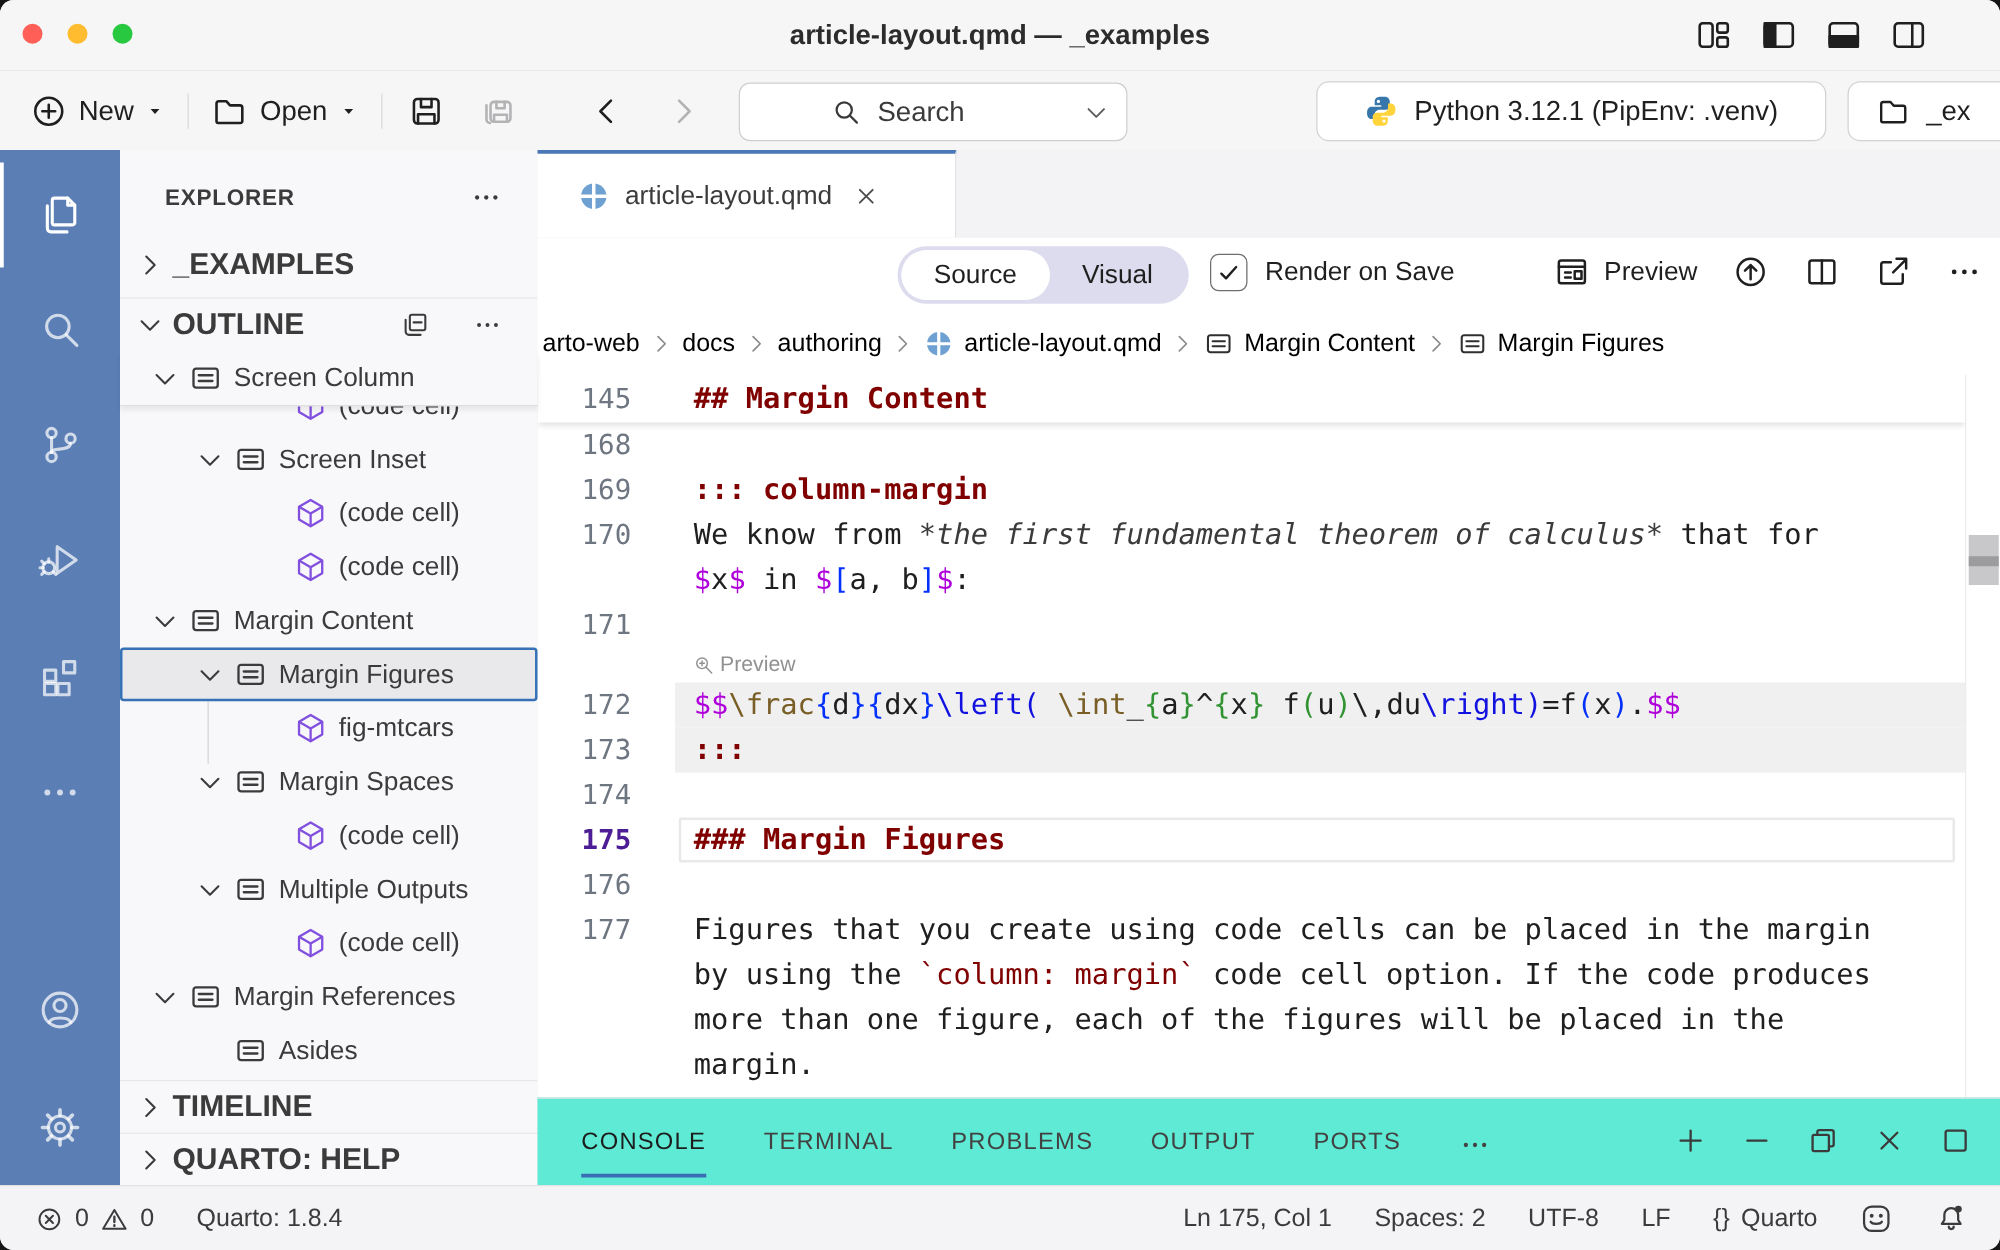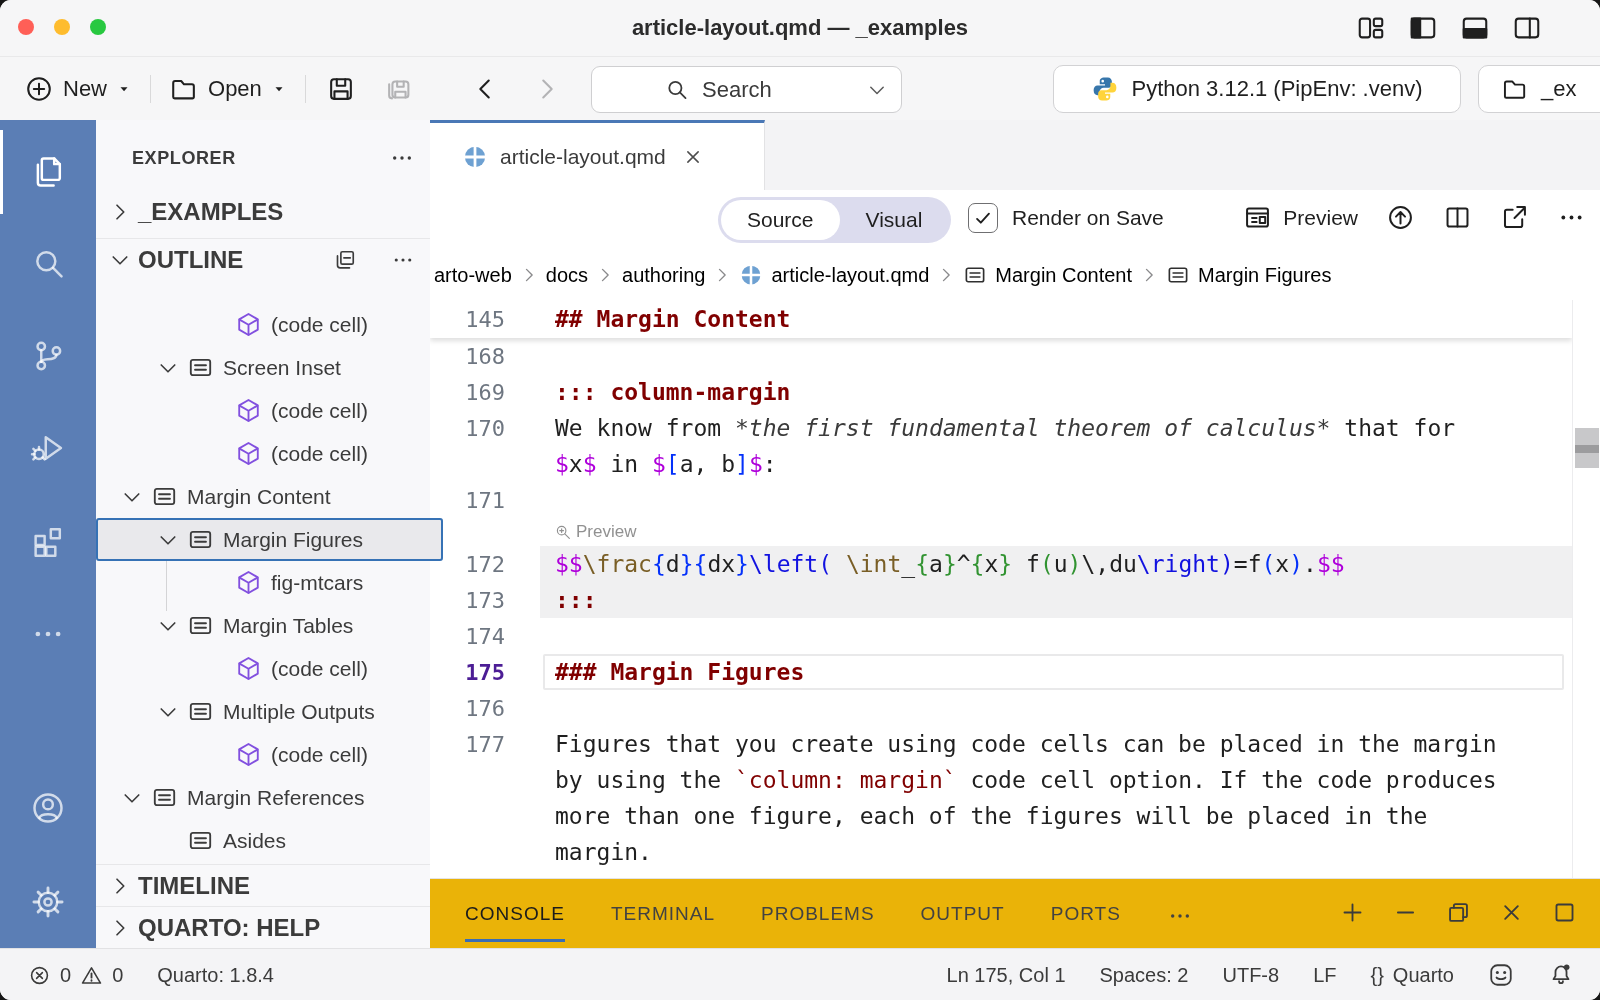--- a/index.html
+++ b/index.html
@@ -40,21 +40,21 @@
 
   
   .activitybar{position:absolute;left:0;top:120px;width:96px;height:828px;background:#5b7eb5;}
   .ab-item{position:absolute;left:0;width:96px;height:92px;display:flex;align-items:center;justify-content:center;
     color:rgba(255,255,255,.72);}
   .ab-item.active{color:#fff;}
   .ab-item.active::before{content:"";position:absolute;left:0;top:4px;bottom:4px;width:3px;background:#fff;}
   .ab-item .ic{width:36px;height:36px;}
 
   
-  .sidebar{position:absolute;left:96px;top:120px;width:334px;height:828px;background:#f8f8fa;border-right:1px solid #e4e4e6;padding-left:13px;}
+  .sidebar{position:absolute;left:96px;top:120px;width:334px;height:828px;background:#f8f8fa;border-right:1px solid #e4e4e6;}
   .sb-header{position:absolute;left:0;right:0;top:18px;height:40px;display:flex;align-items:center;}
   .sb-title{font-size:18px;font-weight:700;letter-spacing:.6px;color:#3b3b3b;margin-left:36px;}
   .sb-actions{position:absolute;right:28px;display:flex;gap:22px;color:#3b3b3b;}
   .sb-actions .ic{width:26px;height:26px;}
   .sb-row{position:absolute;left:0;right:0;display:flex;align-items:center;color:#3b3b3b;}
   .sb-sect{height:40px;font-weight:700;font-size:24px;gap:6px;}
   .sb-sect .ic{width:24px;height:24px;margin-left:12px;flex:none;}
   .sb-border{border-top:1px solid #e7e7e9;}
   .tree{position:absolute;left:0;top:160px;width:100%;height:584px;}
   .trow{position:absolute;left:0;right:0;height:43px;display:flex;align-items:center;font-size:21px;color:#3b3b3b;}
@@ -107,21 +107,21 @@
   .ln.cur{color:#4c1d95;font-weight:700;}
   .s-t{color:#1f1f1f}.s-em{color:#3b3b3b;font-style:italic}.s-h{color:#800000;font-weight:700}
   .s-code{color:#800000}.s-d{color:#af00db}.s-cmd{color:#795e26}.s-b1{color:#0431fa}.s-b2{color:#319331}.s-kw{color:#1212e0}
 
   
   .vscroll{position:absolute;left:1572px;top:300px;width:28px;height:578px;background:#fff;border-left:1px solid #ececee;}
   .vthumb{position:absolute;left:2px;width:24px;top:128px;height:40px;background:#c8c8ca;}
   .vband{position:absolute;left:0;width:100%;top:17px;height:8px;background:#9c9c9e;}
 
   
-  .panel{position:absolute;left:430px;top:878px;width:1170px;height:70px;background:#eab308;border-top:1px solid #e3e3e5;box-sizing:border-box;}
+  .panel{position:absolute;left:430px;top:878px;width:1170px;height:70px;background:#5eead4;border-top:1px solid #e3e3e5;box-sizing:border-box;}
   .ptabs{position:absolute;left:35px;top:0;height:69px;display:flex;gap:46px;align-items:center;}
   .ptab{height:69px;display:flex;align-items:center;font-size:19px;letter-spacing:1px;color:#424242;position:relative;}
   .ptab.active{color:#1c1c1c;}
   .ptab.active::after{content:"";position:absolute;left:0;right:0;bottom:6px;height:3px;background:#3a6db4;}
   .pmore{color:#424242;width:26px;height:26px;margin-top:4px;}
   .pactions{position:absolute;right:22px;top:20px;display:flex;gap:26px;color:#3b3b3b;}
   .pactions .ic{width:27px;height:27px;}
 
   
   .statusbar{position:absolute;left:0;top:948px;width:1600px;height:52px;background:#f4f4f6;border-top:1px solid #e2e2e4;
@@ -377,20 +377,35 @@
           <span class="ic">
             <svg viewBox="0 0 32 32">
               <circle cx="7" cy="16" r="2.1" fill="currentColor" stroke="none"></circle>
               <circle cx="16" cy="16" r="2.1" fill="currentColor" stroke="none"></circle>
               <circle cx="25" cy="16" r="2.1" fill="currentColor" stroke="none"></circle>
             </svg>
           </span>
         </span>
     </div>
     <div class="tree" id="outline-tree">
+        <div class="trow sticky" style="top: 1px; z-index: 3;">
+          <span style="width:24px;flex:none"></span>
+          <span class="chev">
+            <svg viewBox="0 0 32 32">
+              <path d="M7 12l9 9 9-9"></path>
+            </svg>
+          </span>
+          <span class="oicon">
+            <svg viewBox="0 0 32 32">
+              <rect x="4.5" y="7" width="23" height="18" rx="2.5"></rect>
+              <path d="M9.5 13.3h13M9.5 18.7h13"></path>
+            </svg>
+          </span>
+          <span class="lbl">Screen Column</span>
+        </div>
         <div class="trow" style="top: 23px; z-index: 1;">
           <span style="width:132px;flex:none"></span>
           <span class="oicon cube">
             <svg viewBox="0 0 32 32">
               <path d="M16 3.5 27 9.9v12.2L16 28.5 5 22.1V9.9Z"></path>
               <path d="M5.4 10.2 16 16.3l10.6-6.1M16 16.3V28"></path>
             </svg>
           </span>
           <span class="lbl">(code cell)</span>
         </div>
@@ -476,21 +491,21 @@
             <svg viewBox="0 0 32 32">
               <path d="M7 12l9 9 9-9"></path>
             </svg>
           </span>
           <span class="oicon">
             <svg viewBox="0 0 32 32">
               <rect x="4.5" y="7" width="23" height="18" rx="2.5"></rect>
               <path d="M9.5 13.3h13M9.5 18.7h13"></path>
             </svg>
           </span>
-          <span class="lbl">Margin Tables</span>
+          <span class="lbl">Margin Spaces</span>
         </div>
         <div class="trow" style="top: 367px; z-index: 2;">
           <span style="width:132px;flex:none"></span>
           <span class="oicon cube">
             <svg viewBox="0 0 32 32">
               <path d="M16 3.5 27 9.9v12.2L16 28.5 5 22.1V9.9Z"></path>
               <path d="M5.4 10.2 16 16.3l10.6-6.1M16 16.3V28"></path>
             </svg>
           </span>
           <span class="lbl">(code cell)</span>

